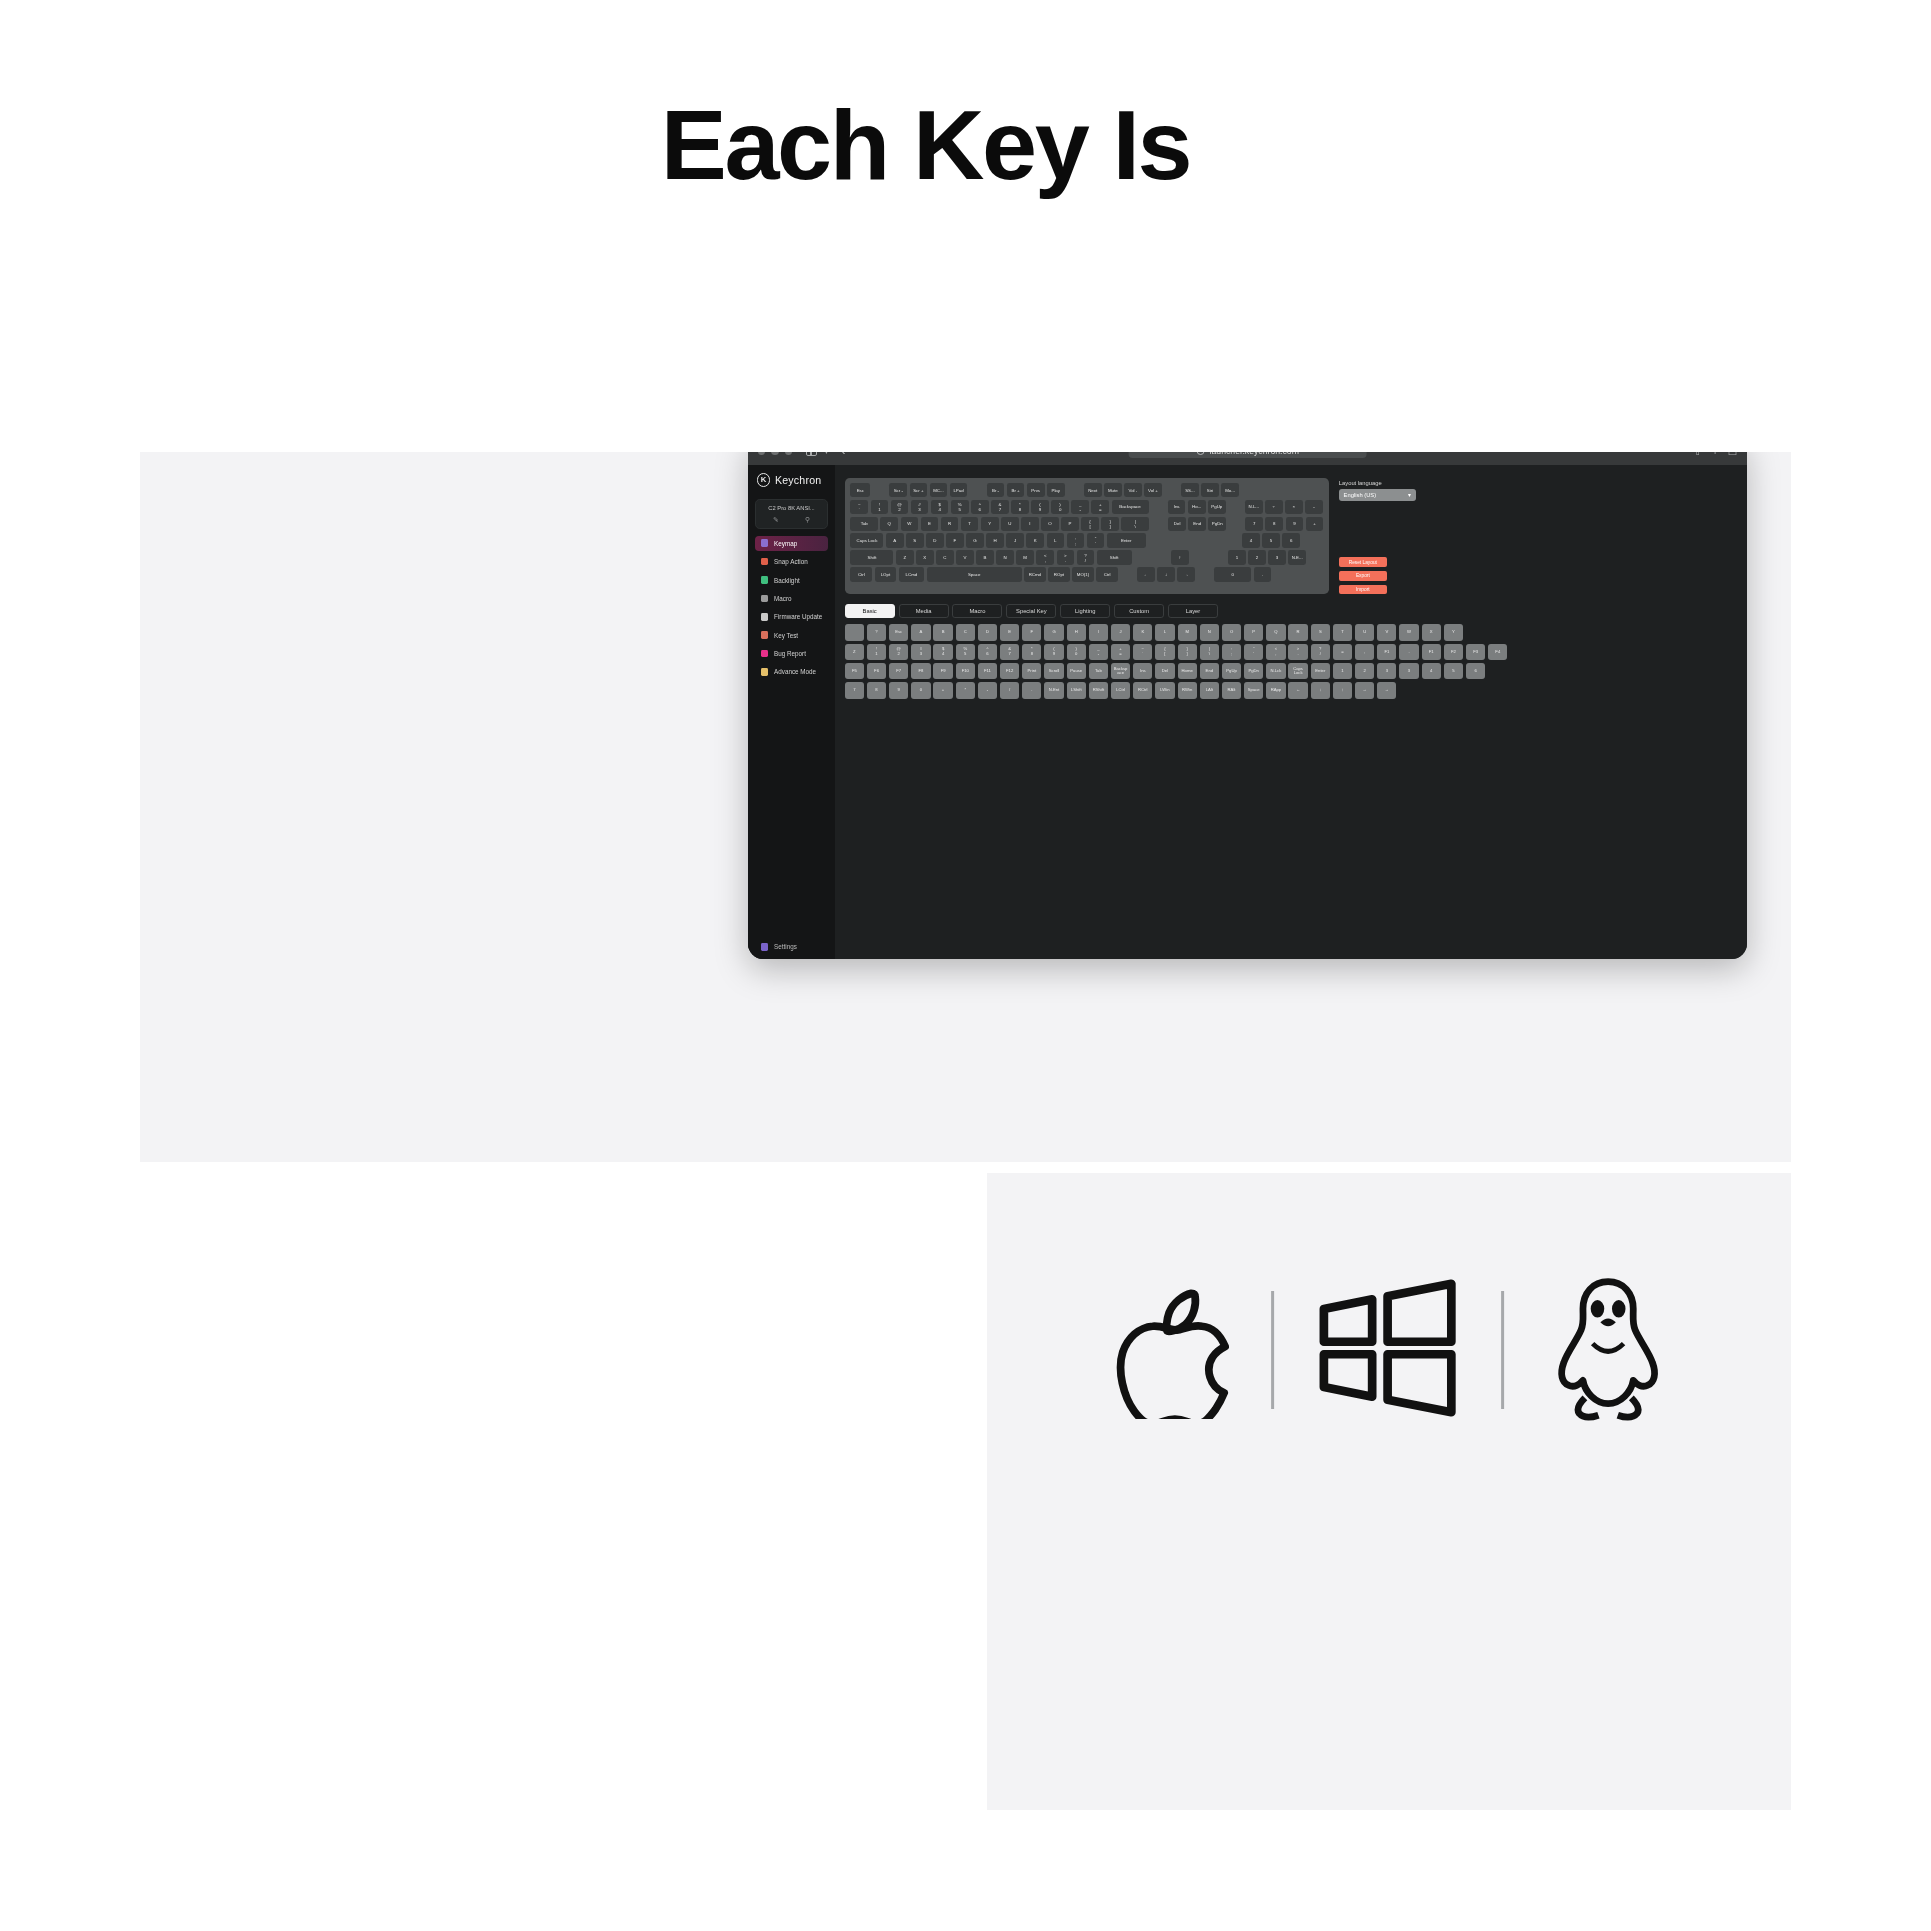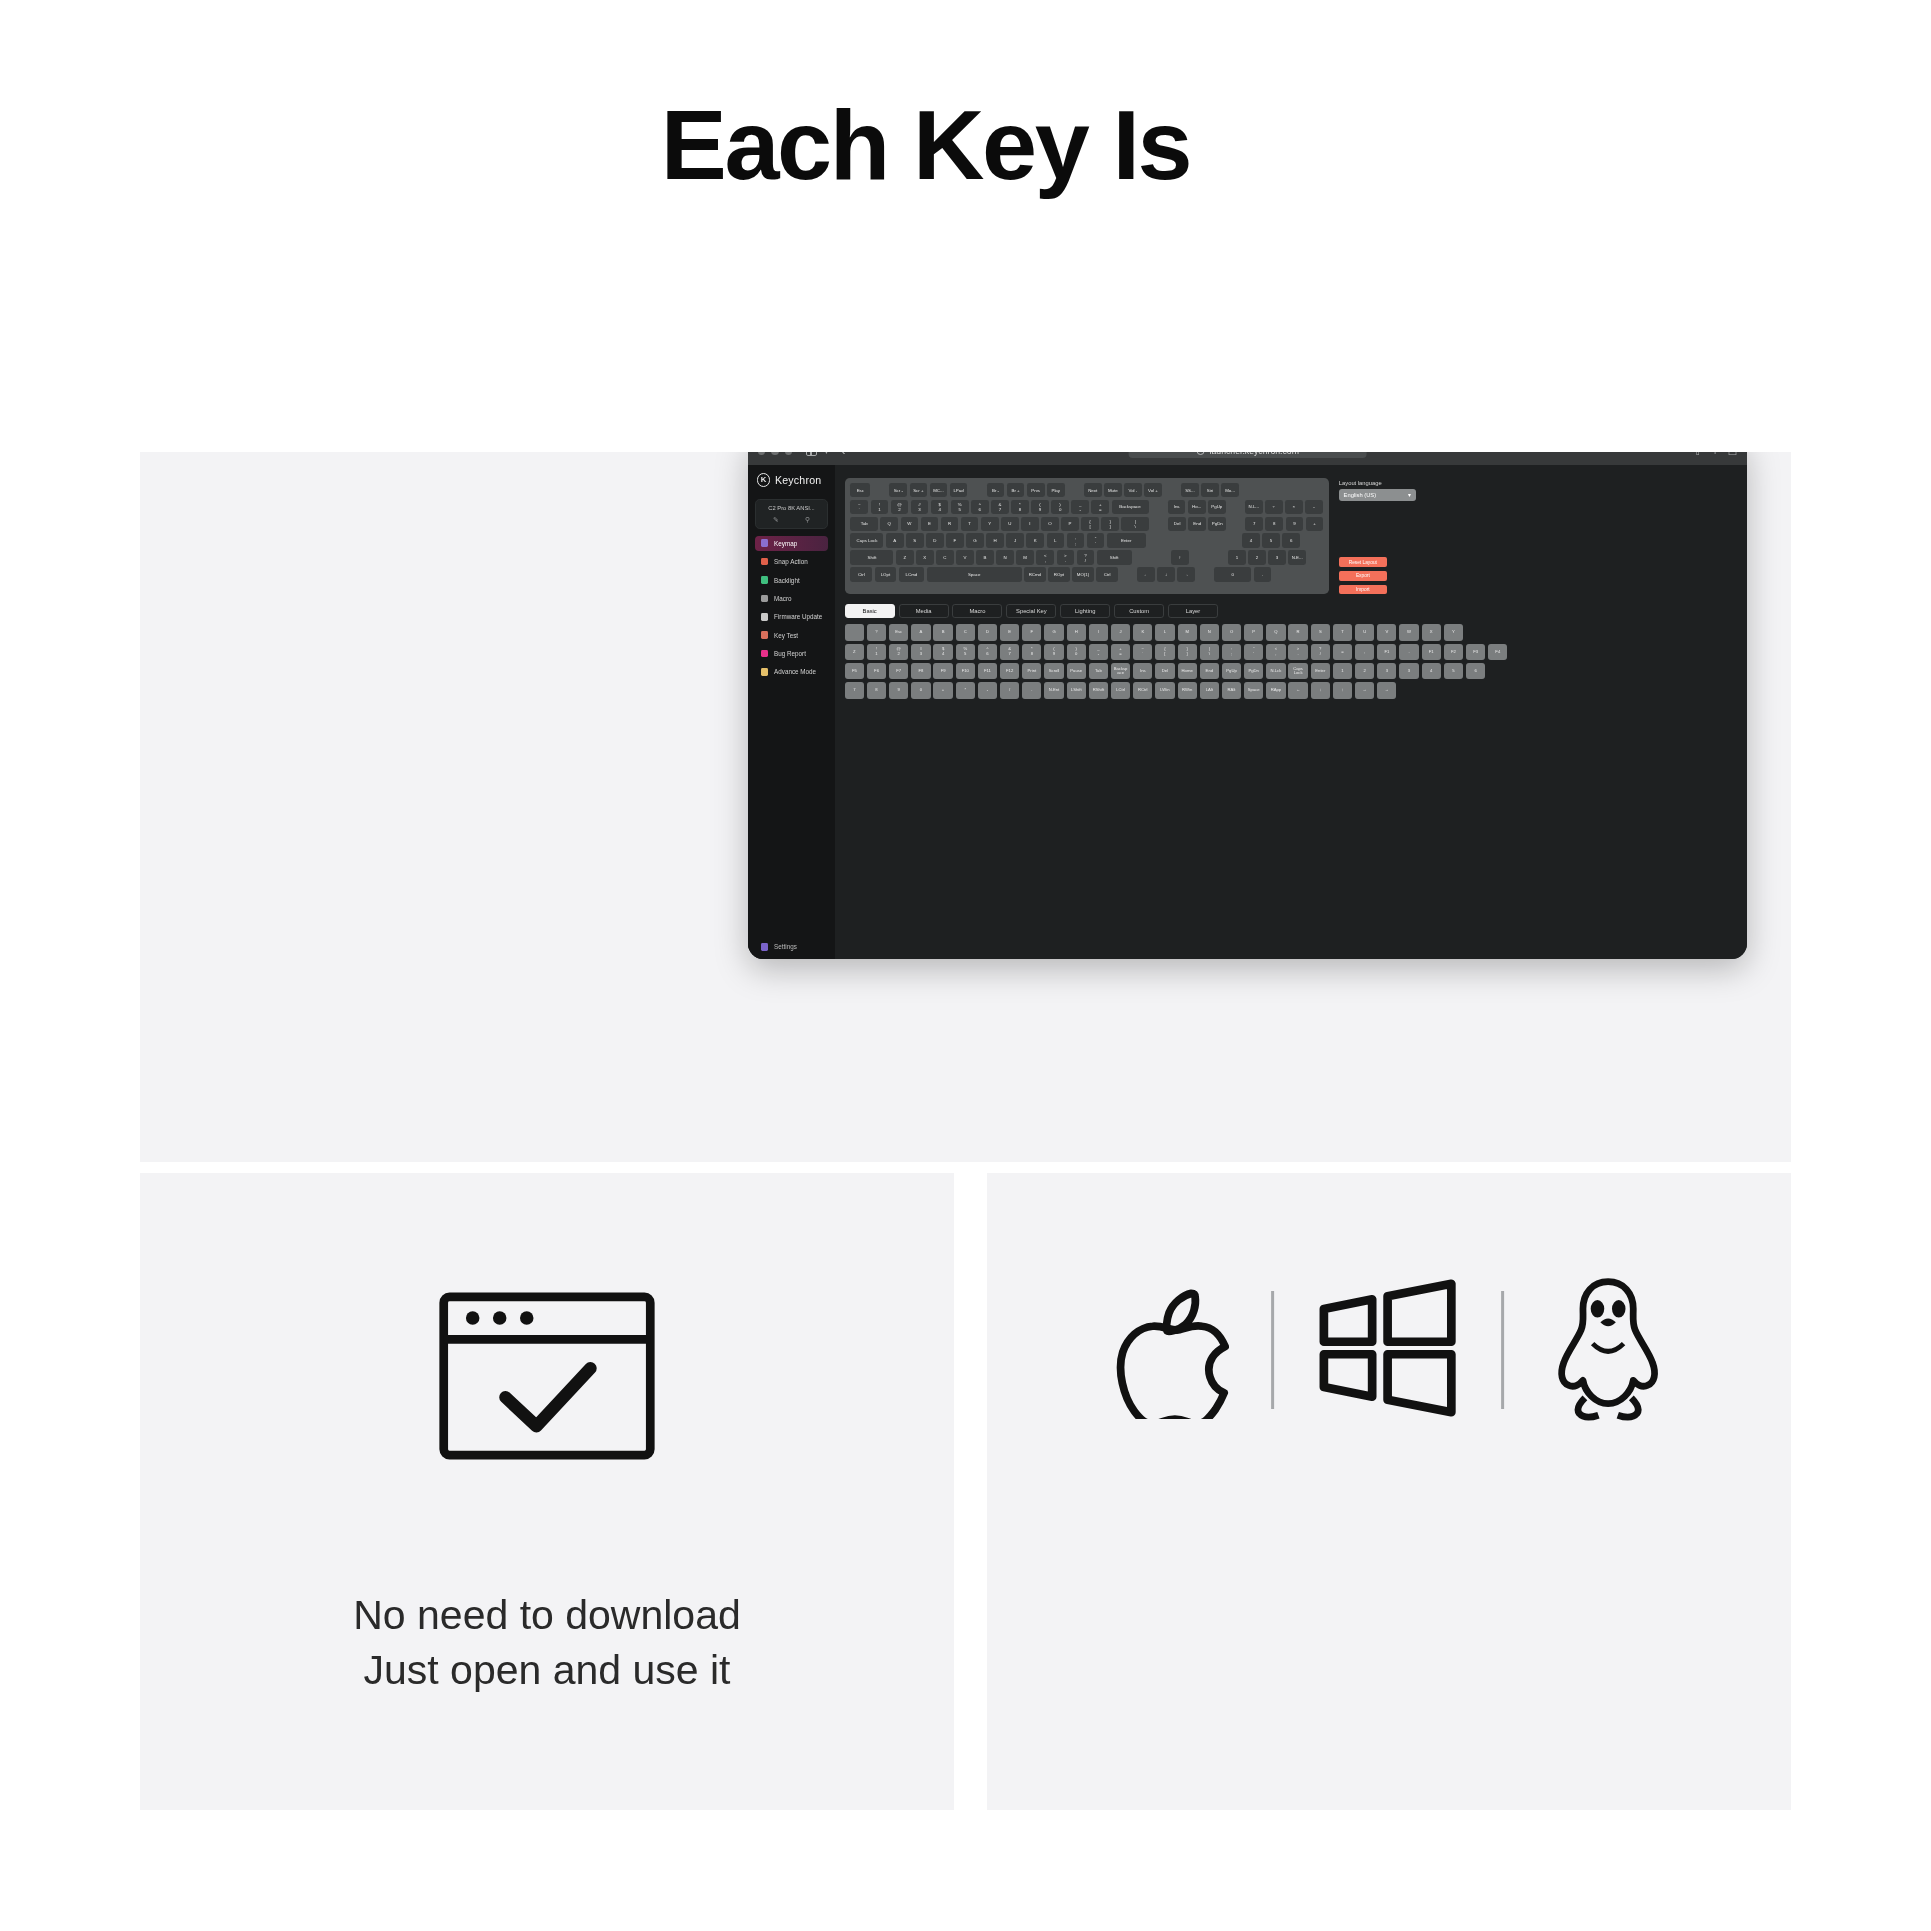--- a/index.html
+++ b/index.html
@@ -624,36 +624,20 @@
                 <div class="pkey">→</div>
                 <div class="pkey">→</div>
               </div>
             </div>
 
         </div>
       </div>
     </div>
   </div>
 
-  <div class="panel panel-bl">
-    <div class="browser-icon">
-      <svg width="222" height="174" viewBox="0 0 230 180" fill="none">
-        <rect x="8" y="8" width="214" height="164" rx="6" stroke="#111" stroke-width="9"></rect>
-        <line x1="8" y1="52" x2="222" y2="52" stroke="#111" stroke-width="9"></line>
-        <circle cx="38" cy="30" r="7" fill="#111"></circle>
-        <circle cx="66" cy="30" r="7" fill="#111"></circle>
-        <circle cx="94" cy="30" r="7" fill="#111"></circle>
-        <path d="M72 112 L104 142 L160 82" stroke="#111" stroke-width="13" stroke-linecap="round" stroke-linejoin="round"></path>
-      </svg>
-    </div>
-    <div class="panel-caption">
-      <span>No need to download</span><br>
-      <span>Just open and use it</span>
-    </div>
-  </div>
 
   <div class="panel panel-br">
     <div class="os-row">
 
       <span>
         <svg width="121" height="143" viewBox="0 0 125 148" fill="none">
           <path d="M86 18c-9 2-19 10-23 20-3 8-3 17-2 19 1 1 11 0 19-7 9-8 11-21 10-28-0-3-1-4-4-4z" stroke="#111" stroke-width="8" stroke-linejoin="round"></path>
           <path d="M97 52c-11-2-20 4-26 4-7 0-16-5-25-4-14 1-26 12-31 27-6 19 1 46 12 61 6 8 12 14 21 13 8-1 11-5 21-5s13 4 21 5c9 1 15-7 21-15 4-6 7-12 9-17-15-6-20-25-12-37 4-6 9-9 13-11-5-12-13-20-24-21z" stroke="#111" stroke-width="8" stroke-linejoin="round"></path>
         </svg>
       </span>

